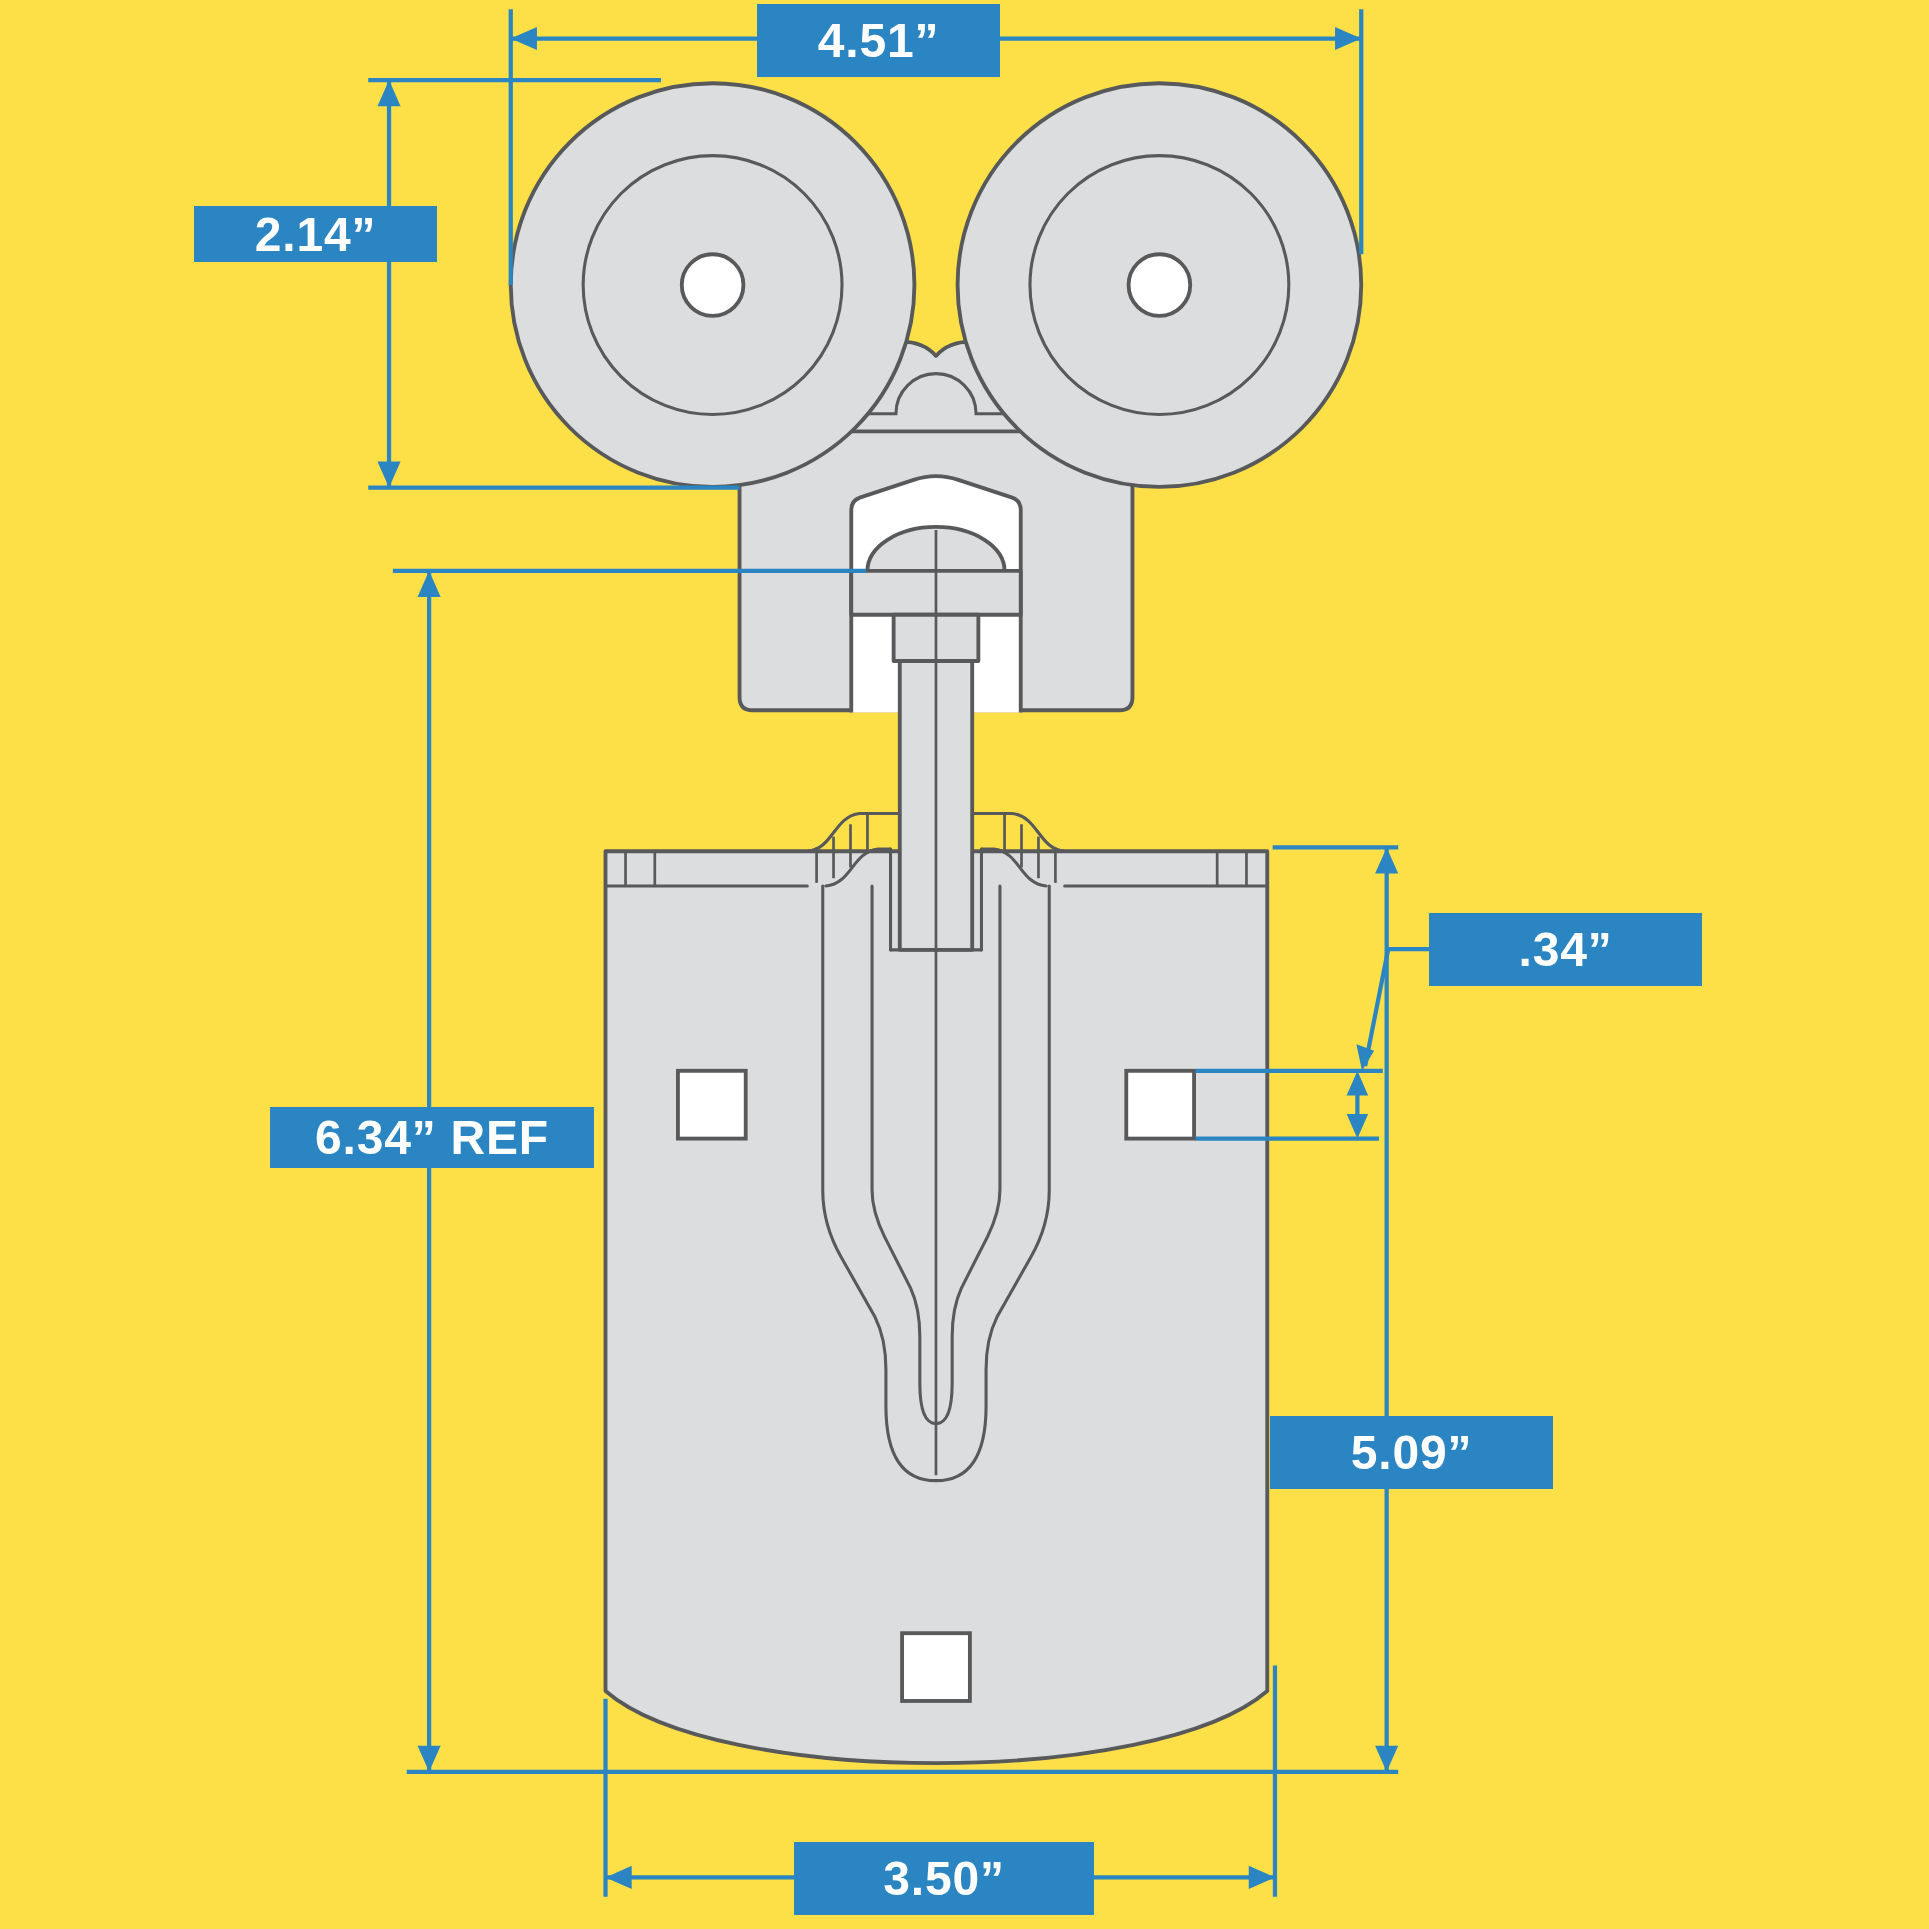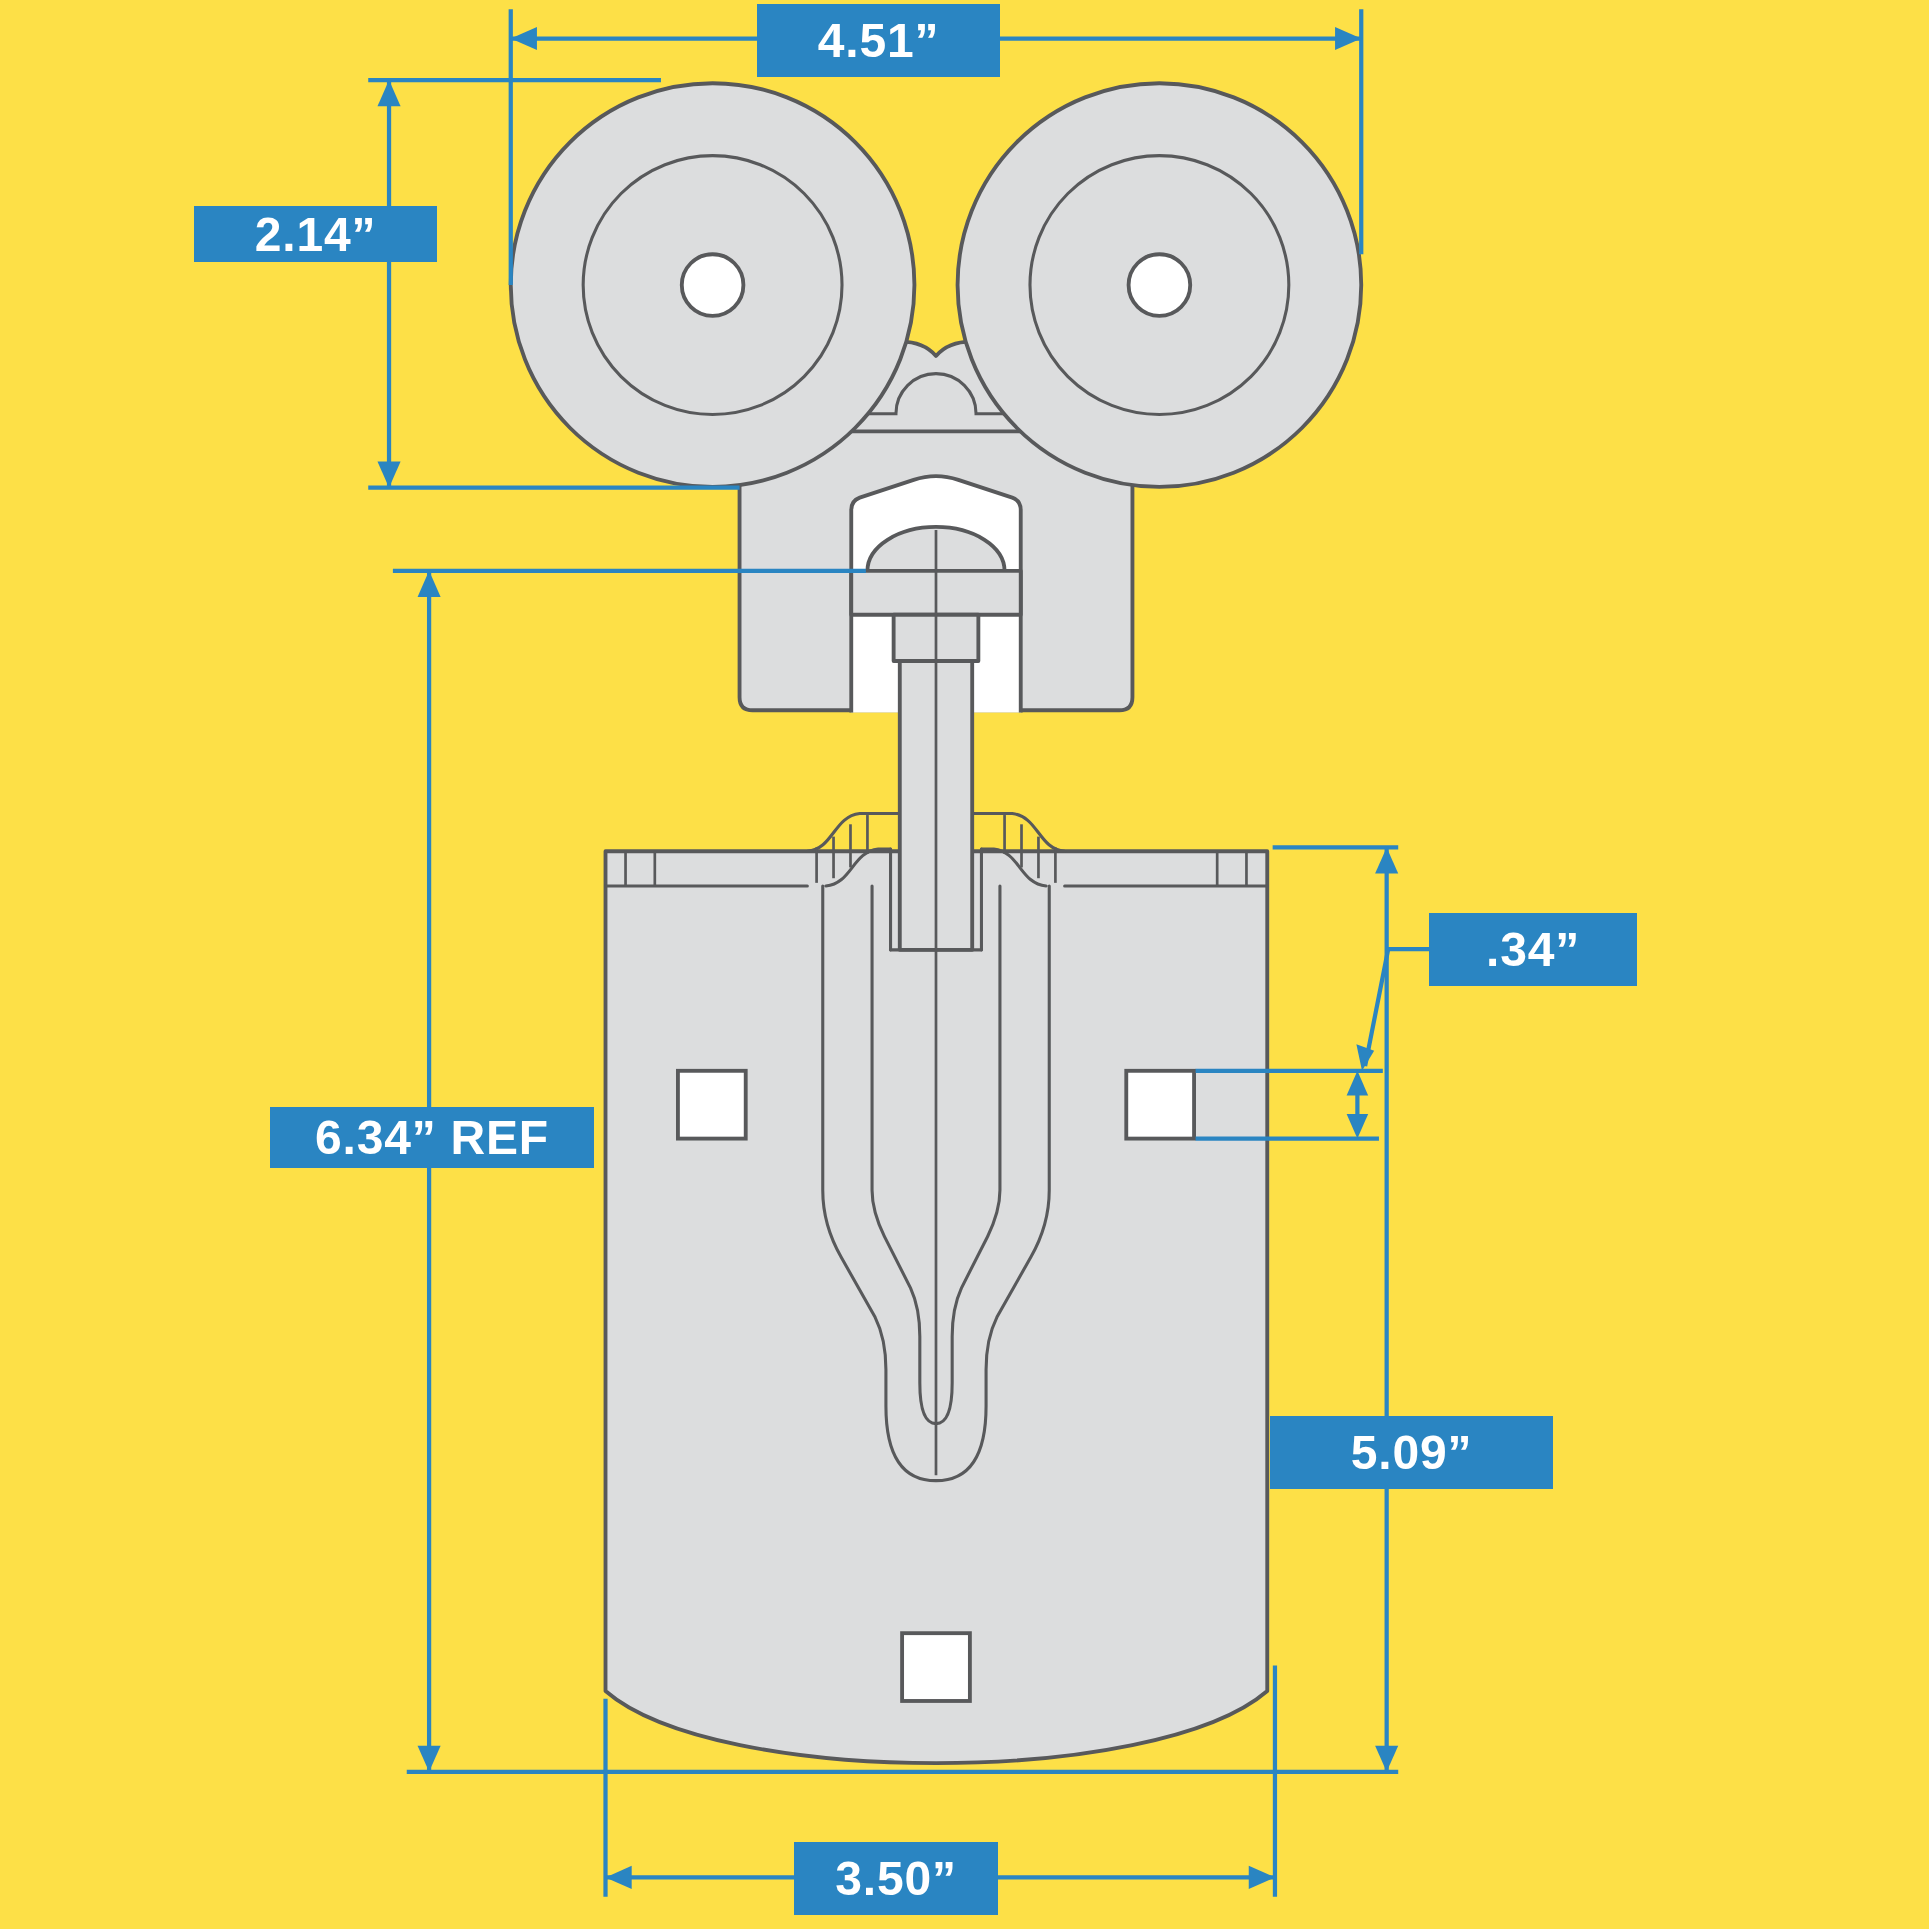--- a/index.html
+++ b/index.html
@@ -17,24 +17,24 @@
   
   .dim-line  {fill:none;stroke:#2A85C2;stroke-width:5.5;stroke-linecap:butt;}
   .dim-arrow {fill:#2A85C2;stroke:none;}
 
   
   .dim-label{position:absolute;background:#2A85C2;color:#fff;display:flex;
              align-items:center;justify-content:center;font-weight:bold;
              font-size:48px;letter-spacing:0.8px;white-space:nowrap;}
   .lbl-top-width     {left:757px;  top:3.9px;    width:243px;height:73px;}
   .lbl-wheel-height  {left:194px;  top:206px;  width:243px;height:56px;}
-  .lbl-hole-size     {left:1429px; top:913px; width:208px;height:73px;}
+  .lbl-hole-size     {left:1429px; top:913px; width:273px;height:73px;}
   .lbl-overall-height{left:270px;  top:1107px; width:324px;height:61px;}
   .lbl-strap-height  {left:1270px; top:1416px; width:283px;height:73px;}
-  .lbl-strap-width   {left:794px; top:1842px; width:204px;height:73px;}
+  .lbl-strap-width   {left:794px; top:1842px; width:300px;height:73px;}
 </style>
 </head>
 <body>
 
 <div class="canvas">
 
 <svg width="1929" height="1929" viewBox="0 0 2504 2504">
 
   <g>
 

